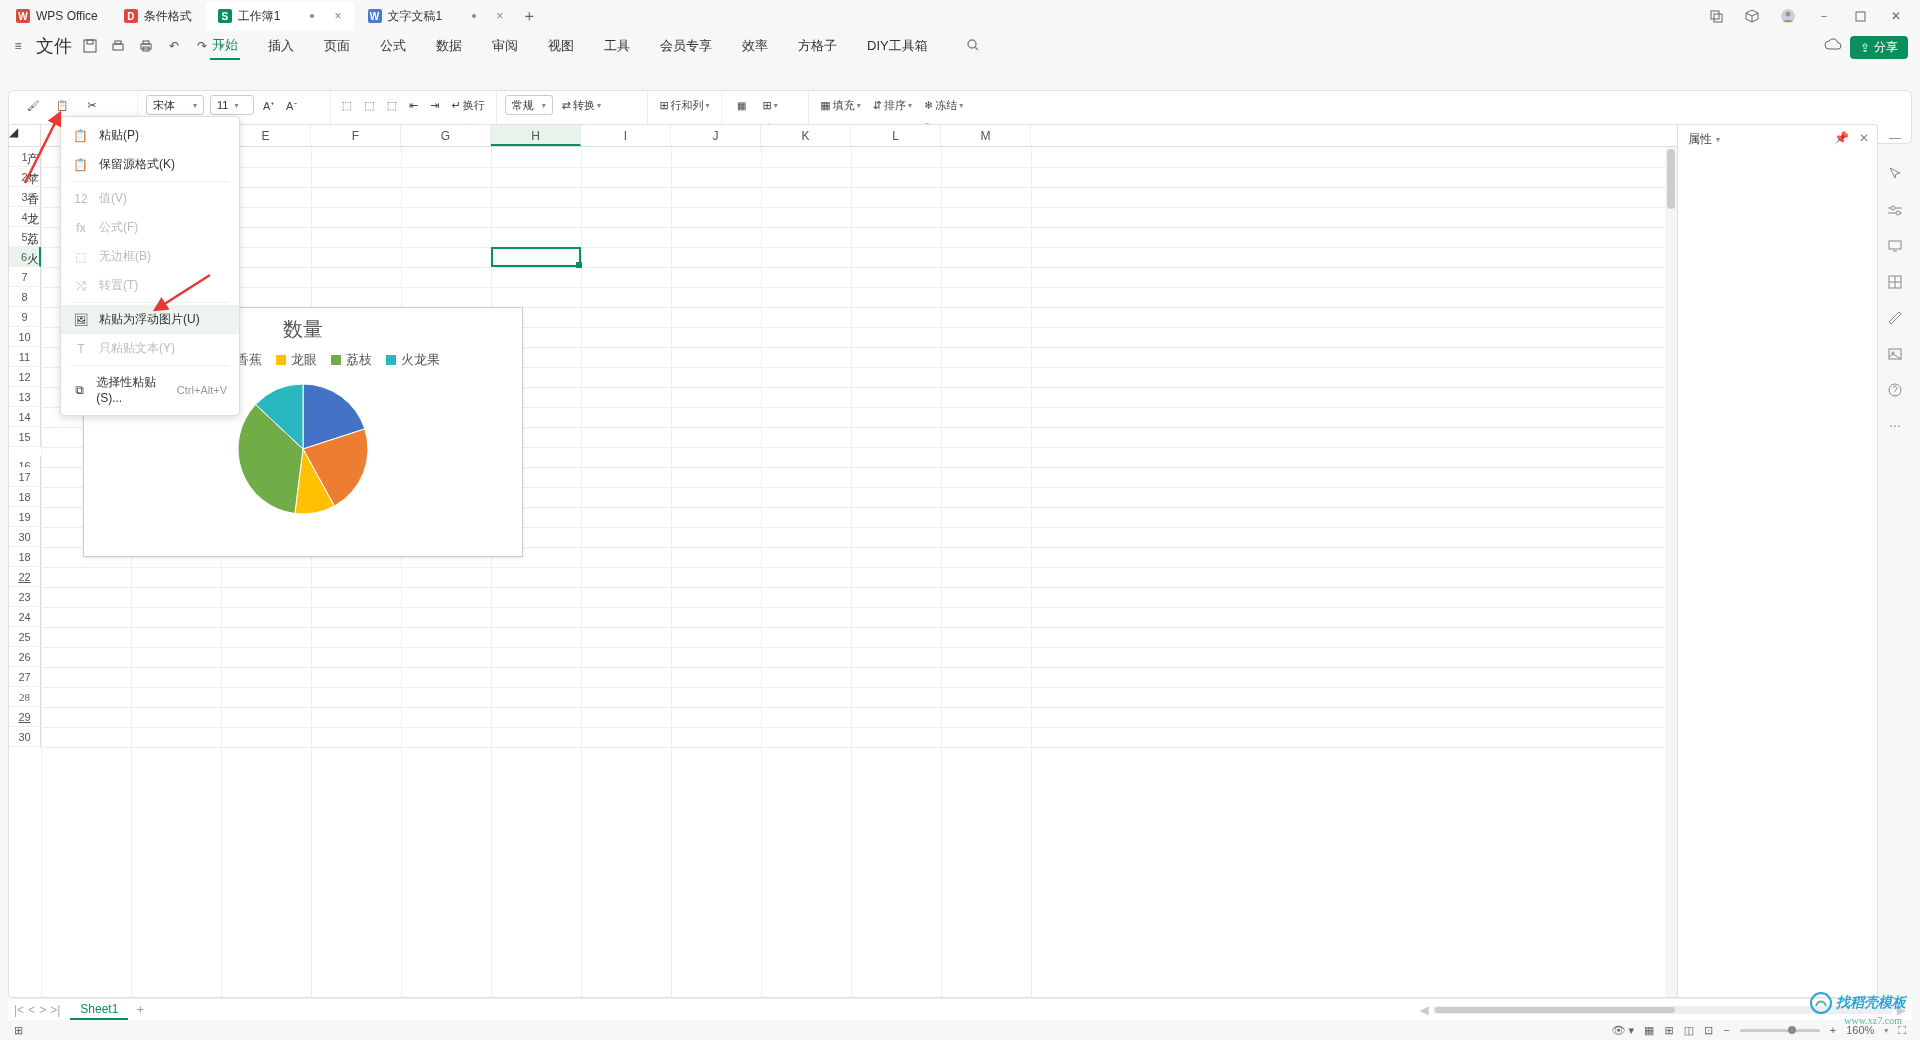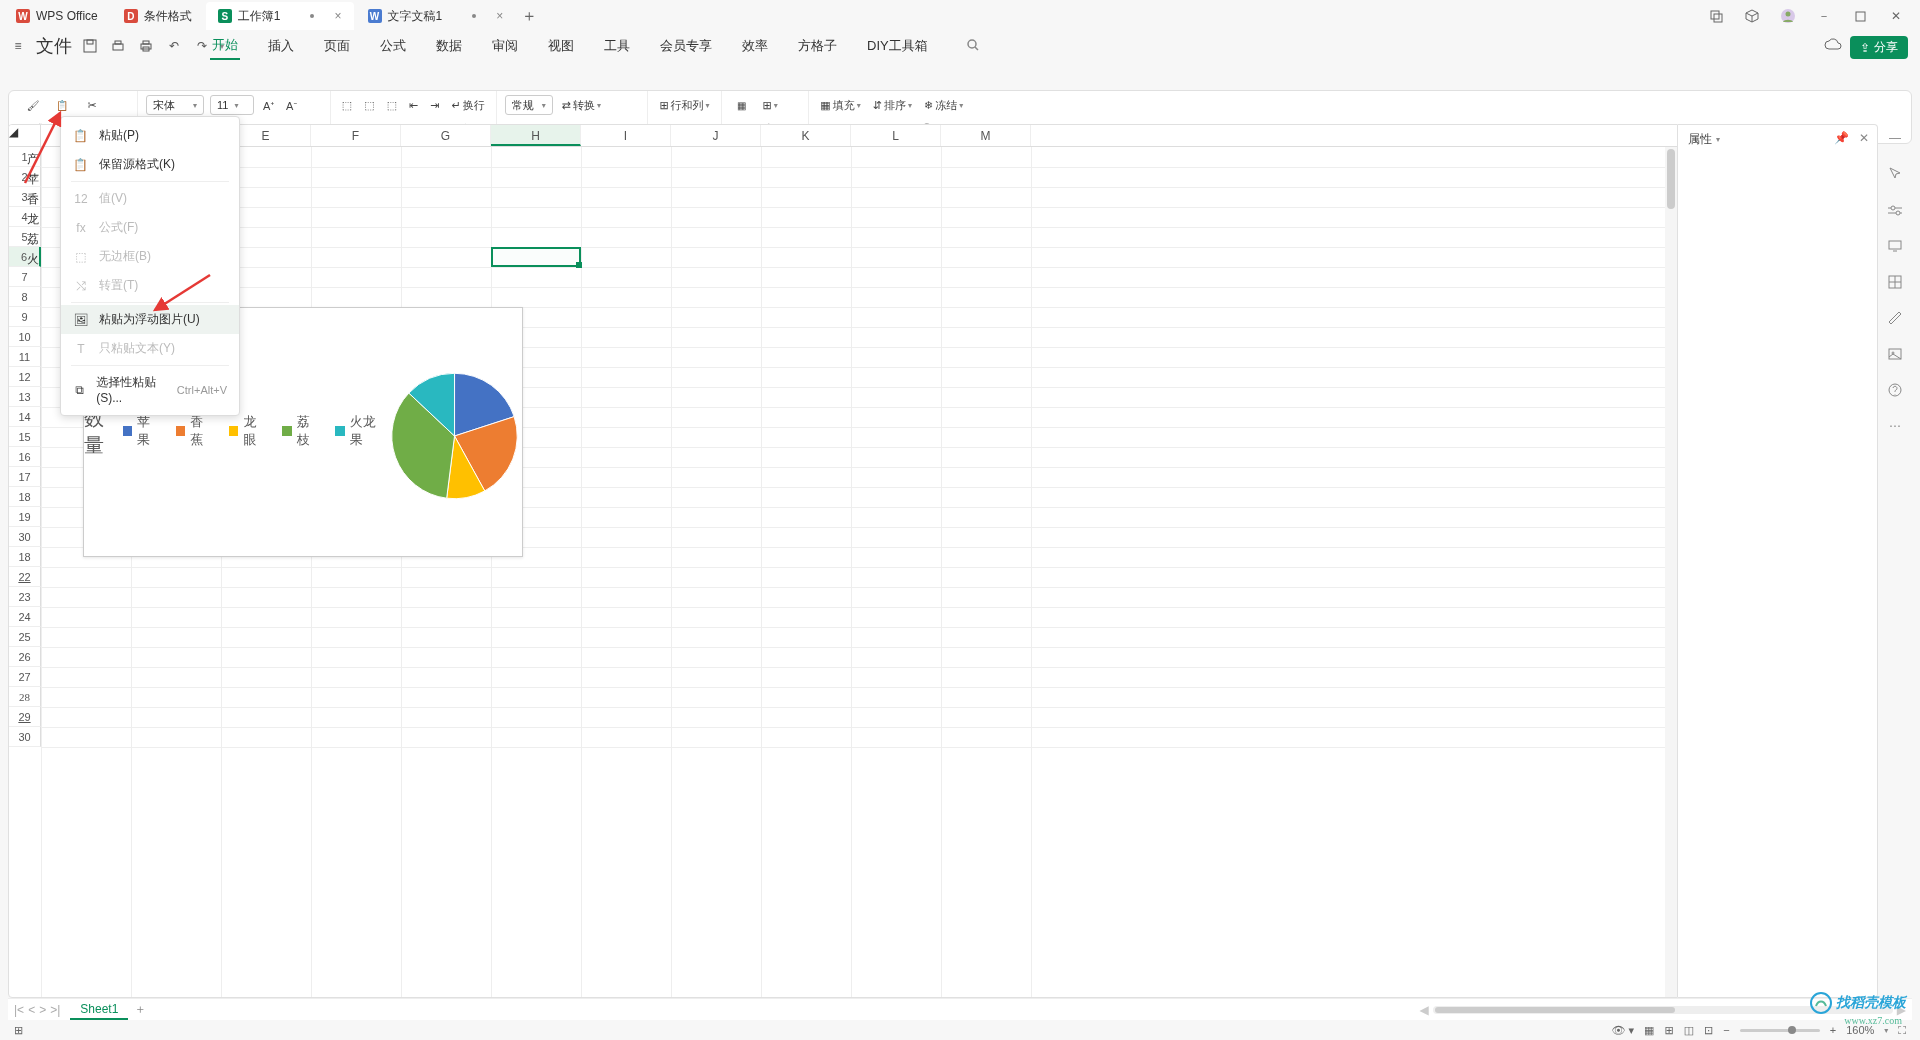--- a/index.html
+++ b/index.html
@@ -71,21 +71,21 @@
 .row-h { position: absolute; left: 0; width: 32px; height: 20px; text-align: center; font-size: 11px; color: #555; border-bottom: 1px solid #eee; border-right: 1px solid #ddd; line-height: 20px; background: #fff; }
 .row-h.sel { background: #e7f3eb; border-right: 2px solid #0a8f5b; }
 .cell-grid { position: absolute; left: 32px; right: 0; top: 0; bottom: 0; }
 .gline-v { position: absolute; top: 0; bottom: 0; width: 1px; background: #eee; }
 .gline-h { position: absolute; left: 0; right: 0; height: 1px; background: #eee; }
 .cell-text { position: absolute; font-size: 12px; color: #333; padding: 2px 4px; }
 .sel-cell { position: absolute; border: 2px solid #0a8f5b; background: rgba(10,143,91,0.02); }
 .sel-handle { position: absolute; right: -3px; bottom: -3px; width: 6px; height: 6px; background: #0a8f5b; }
 
 
-.chart-box { position: absolute; left: 74px; top: 182px; width: 440px; height: 250px; background: #fff; border: 1px solid #ccc; box-shadow: 0 1px 3px rgba(0,0,0,.1); display: flex; flex-direction: row; align-items: center; padding-top: 8px; }
+.chart-box { position: absolute; left: 74px; top: 182px; width: 440px; height: 250px; background: #fff; border: 1px solid #ccc; box-shadow: 0 1px 3px rgba(0,0,0,.1); display: flex; flex-direction: column; align-items: center; padding-top: 8px; }
 .chart-title { font-size: 20px; font-family: SimSun, serif; color: #595959; margin-bottom: 8px; }
 .chart-legend { display: flex; gap: 14px; font-size: 13px; color: #595959; margin-bottom: 10px; }
 .leg-item { display: flex; align-items: center; gap: 5px; }
 .leg-sw { width: 10px; height: 10px; }
 
 
 .sheet-tabs { position: absolute; left: 8px; right: 8px; bottom: 20px; height: 22px; display: flex; align-items: center; background: #fff; border-top: 1px solid #eee; padding: 0 6px; font-size: 12px; }
 .stab-nav { display: flex; gap: 4px; color: #aaa; margin-right: 10px; }
 .stab { padding: 2px 10px; border-bottom: 2px solid #0a8f5b; color: #0a8f5b; }
 .statusbar { position: absolute; left: 8px; right: 8px; bottom: 0; height: 20px; display: flex; align-items: center; padding: 0 6px; font-size: 11px; color: #666; background: #f7f7f7; }
@@ -478,21 +478,21 @@
         <div class="row-h sel" style="top: 100px;">6</div>
         <div class="row-h" style="top: 120px;">7</div>
         <div class="row-h" style="top: 140px;">8</div>
         <div class="row-h" style="top: 160px;">9</div>
         <div class="row-h" style="top: 180px;">10</div>
         <div class="row-h" style="top: 200px;">11</div>
         <div class="row-h" style="top: 220px;">12</div>
         <div class="row-h" style="top: 240px;">13</div>
         <div class="row-h" style="top: 260px;">14</div>
         <div class="row-h" style="top: 280px;">15</div>
-        <div class="row-h" style="top: 300px;">16</div>
+        <div class="row-h" style="top: 309px;">16</div>
         <div class="row-h" style="top: 320px;">17</div>
         <div class="row-h" style="top: 340px;">18</div>
         <div class="row-h" style="top: 360px;">19</div>
         <div class="row-h" style="top: 380px;">30</div>
         <div class="row-h" style="top: 400px;">18</div>
         <div class="row-h" style="top: 420px; text-decoration: underline;">22</div>
         <div class="row-h" style="top: 440px;">23</div>
         <div class="row-h" style="top: 460px;">24</div>
         <div class="row-h" style="top: 480px;">25</div>
         <div class="row-h" style="top: 500px;">26</div>

